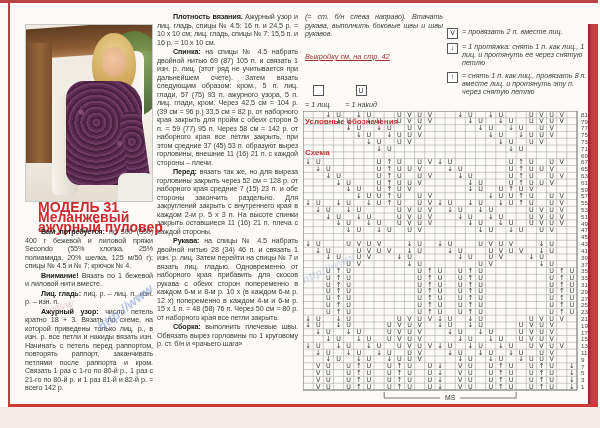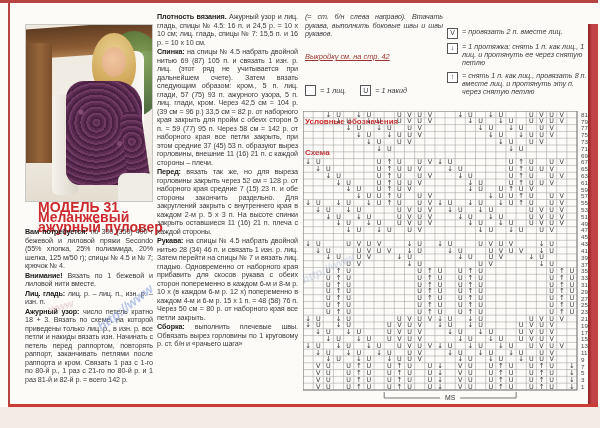--- a/index.html
+++ b/index.html
@@ -37,24 +37,24 @@
       repeating-radial-gradient(circle at 40% 40%,#5c2b52 0 2px,#6e3a62 2px 4px,#4a2143 4px 6px);}
   .ph-arm{position:absolute;left:98px;top:86px;width:22px;height:76px;border-radius:10px;
     background:repeating-radial-gradient(circle at 40% 40%,#5c2b52 0 2px,#6e3a62 2px 4px,#4a2143 4px 6px);
     transform:rotate(-8deg);}
   .ph-pants{position:absolute;left:92px;top:148px;width:36px;height:28px;border-radius:8px 8px 0 0;
     background:#efede6;}
   
   .h-red{color:#cc2a2e;font-weight:bold;font-size:14px;line-height:10px;margin-left:13px;}
   .body-col{font-size:7.2px;line-height:8.5px;text-align:justify;letter-spacing:-.1px;}
   .body-col p{margin:0 0 1px 0;}
-  .body-col b{color:#222;}
+  .body-col b{color:#222;margin-left:16px;}
   .note{font-size:7.4px;font-style:italic;color:#99322e;text-decoration:underline;}
   .legend-title{color:#cc2a2e;font-weight:bold;font-size:8px;margin-top:48px;}
-  .legend-row{display:flex;align-items:center;gap:4px;font-size:7.2px;font-style:italic;}
+  .legend-row{display:flex;align-items:center;gap:4px;font-size:7.2px;font-style:italic;flex-direction:column;}
   .sym-box{display:inline-flex;width:9px;height:9px;border:1px solid #555;background:#fff;
     align-items:center;justify-content:center;font-size:7px;font-style:normal;color:#333;flex:0 0 auto;}
   .legend-item{display:flex;gap:4px;margin-bottom:4px;font-size:7.2px;line-height:8.2px;font-style:italic;}
   .wm{position:absolute;font-style:italic;font-weight:bold;pointer-events:none;white-space:nowrap;}
 </style>
 </head>
 <body>
 
 <div class="page">
 

